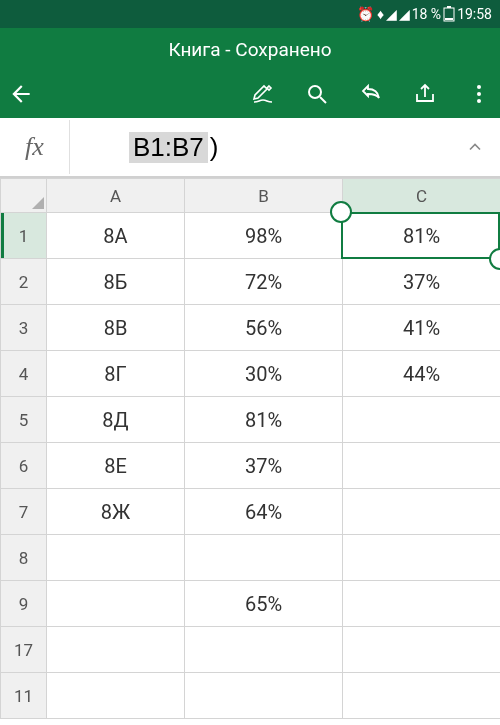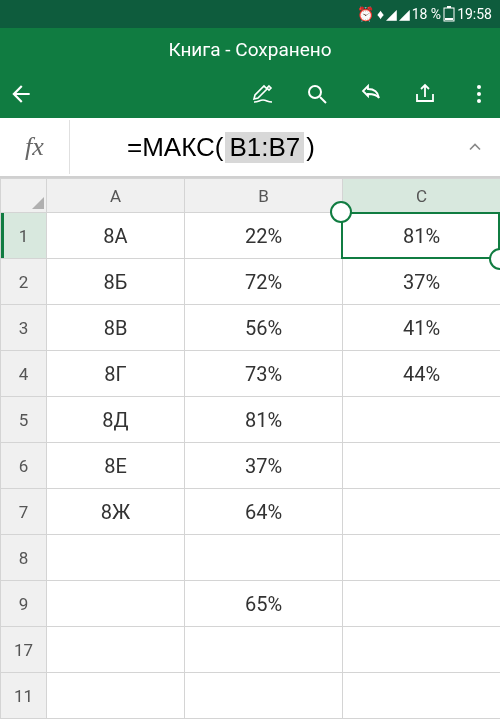--- a/index.html
+++ b/index.html
@@ -100,21 +100,20 @@
             <circle cx="12" cy="19" r="2" fill="#fff"></circle>
           </svg>
       </div>
     </div>
   </div>
 </div>
 
 <div class="formula-bar">
   <div class="fx">fx</div>
   <div class="formula-text">
-    <span>=МАКС(</span>
     <span class="range">B1:B7</span>
     <span>)</span>
   </div>
   <div class="collapse">
     <svg width="20" height="20" viewBox="0 0 24 24">
         <path d="M6 15l6-6 6 6" fill="none" stroke="#888" stroke-width="2"></path>
       </svg>
   </div>
 </div>
 
@@ -133,39 +132,39 @@
           </th>
         <th>A</th>
         <th>B</th>
         <th class="sel-col">C</th>
       </tr>
     </thead>
     <tbody>
       <tr>
         <th class="sel-row">1</th>
         <td>8А</td>
-        <td>22%</td>
+        <td>98%</td>
         <td class="sel">81%</td>
       </tr>
       <tr>
         <th>2</th>
         <td>8Б</td>
         <td>72%</td>
         <td>37%</td>
       </tr>
       <tr>
         <th>3</th>
         <td>8В</td>
         <td>56%</td>
         <td>41%</td>
       </tr>
       <tr>
         <th>4</th>
         <td>8Г</td>
-        <td>73%</td>
+        <td>30%</td>
         <td>44%</td>
       </tr>
       <tr>
         <th>5</th>
         <td>8Д</td>
         <td>81%</td>
         <td></td>
       </tr>
       <tr>
         <th>6</th>

